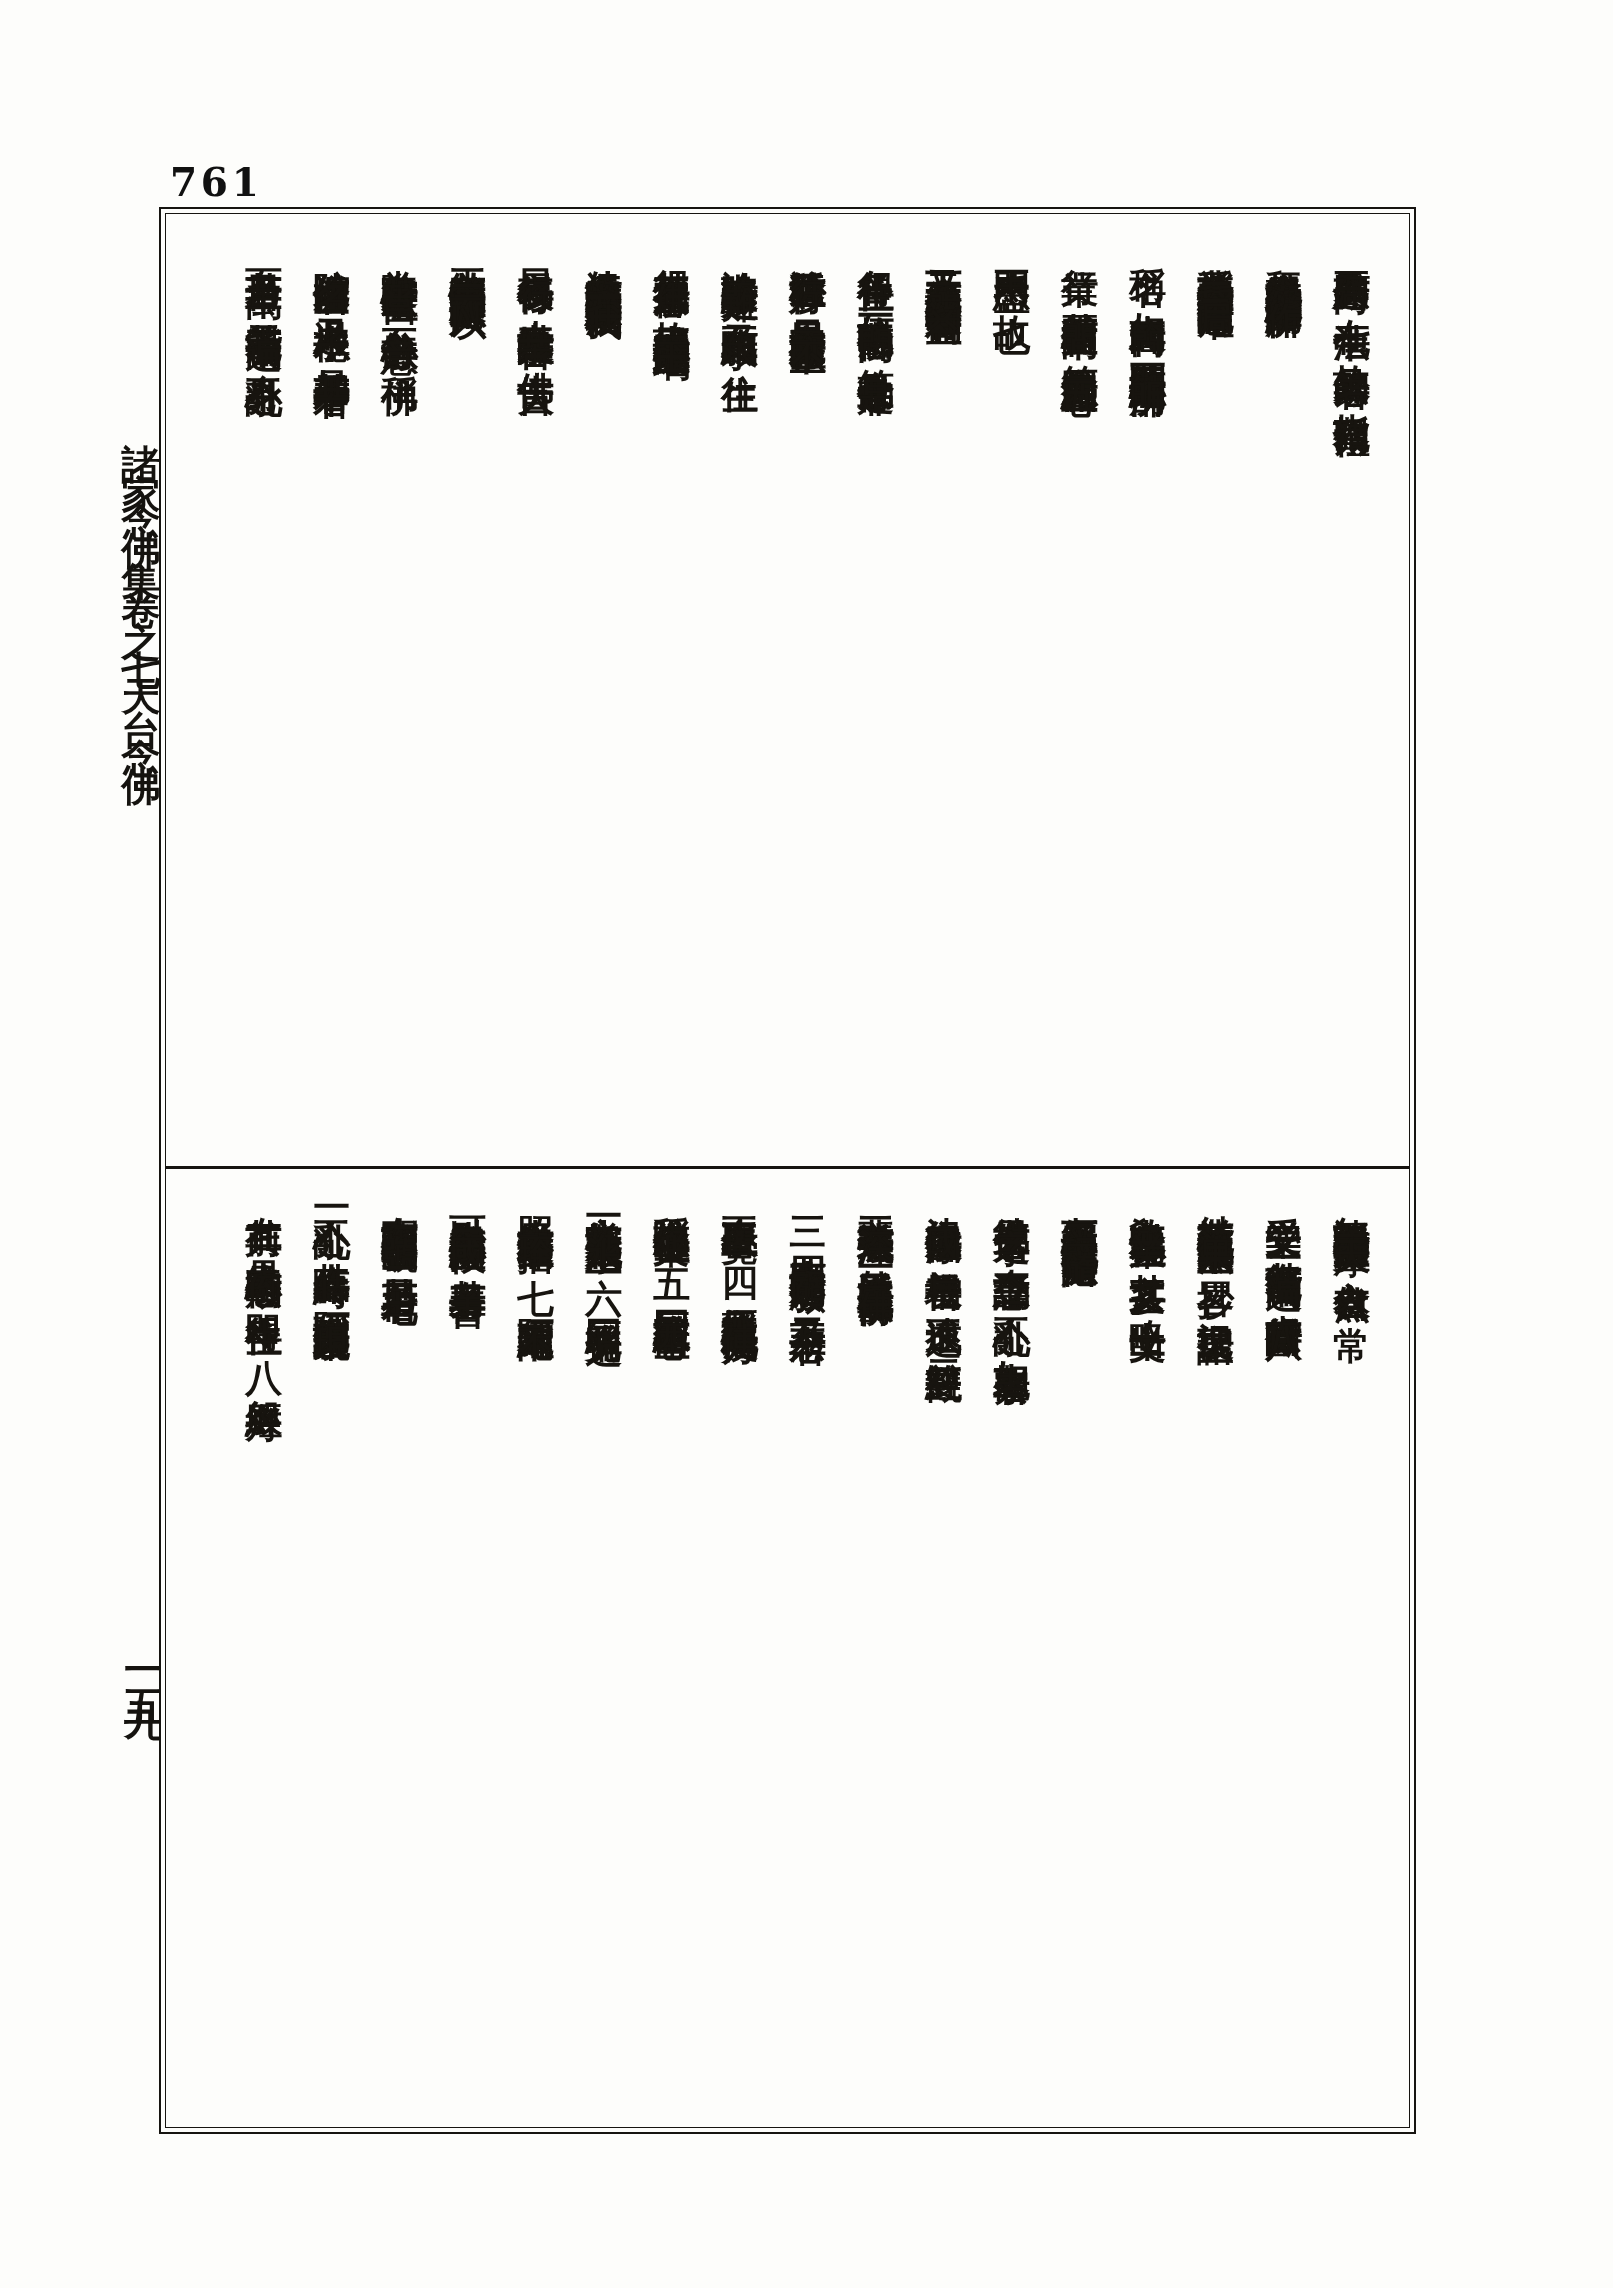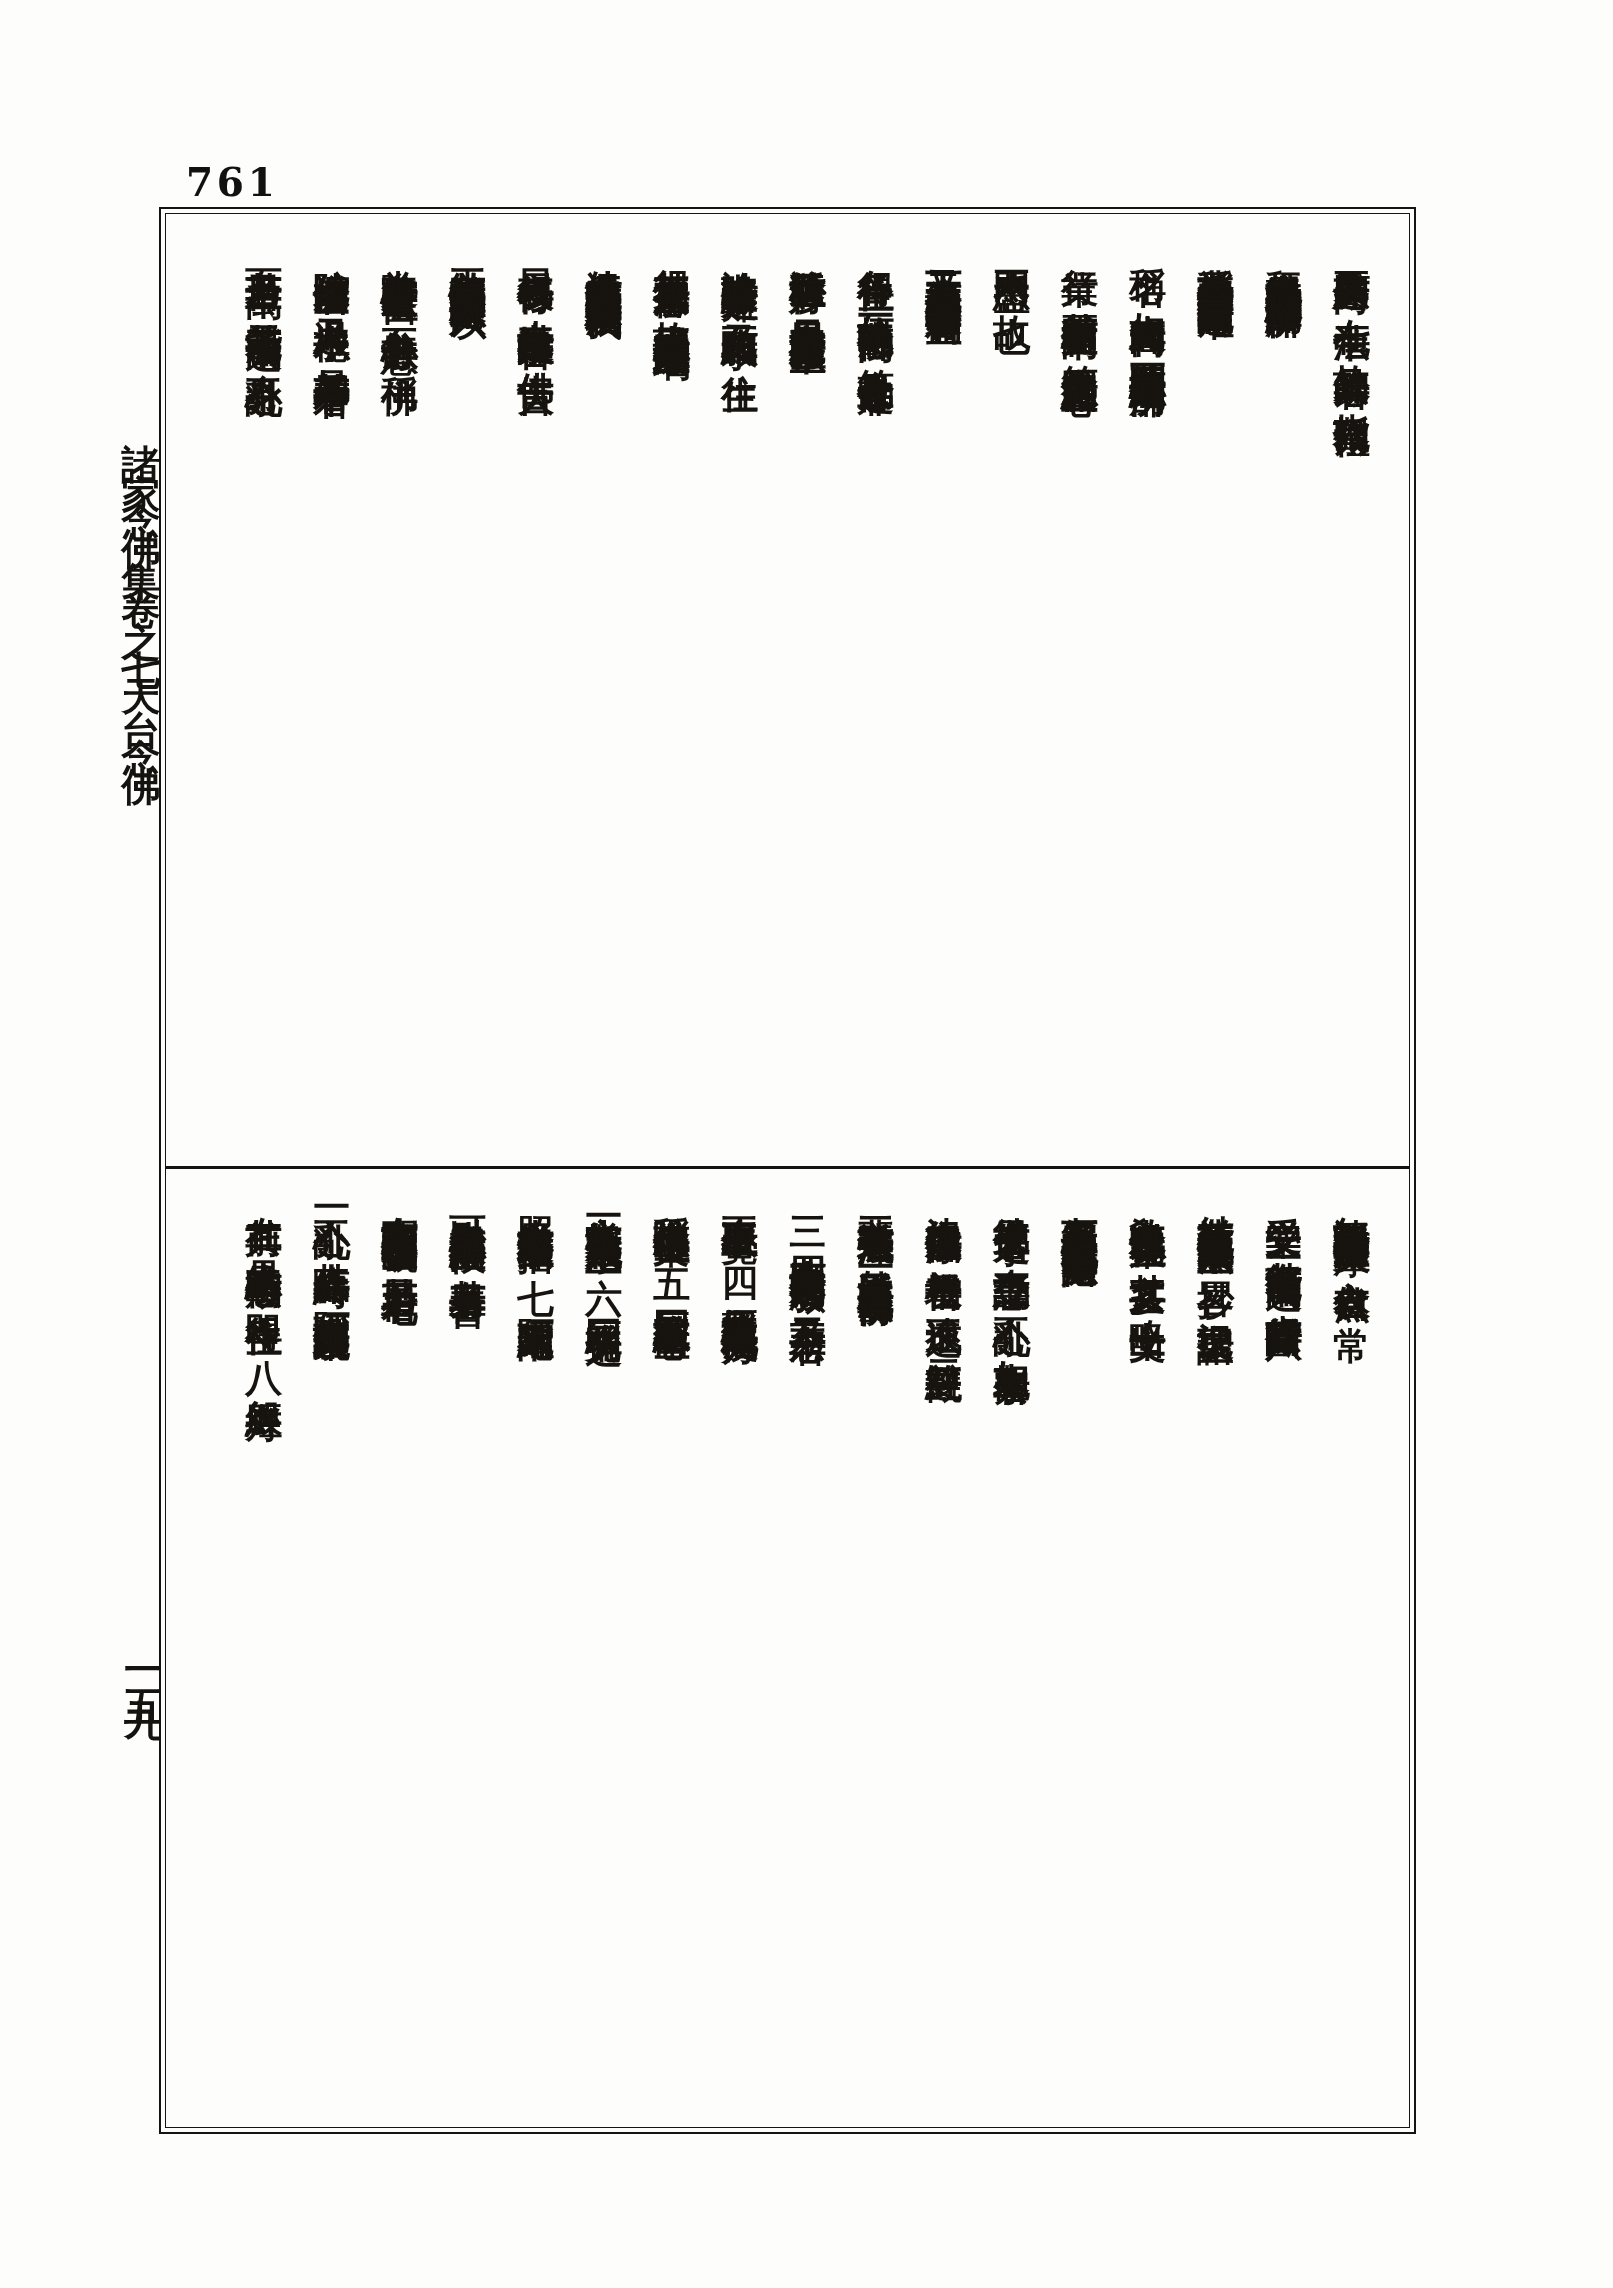--- a/index.html
+++ b/index.html
@@ -3,21 +3,21 @@
 <meta charset="utf-8">
 <style>
   html,body{margin:0;padding:0;}
   body{
     width:1613px;height:2289px;position:relative;
     background:#fdfdfb;color:#141310;
     font-family:"Liberation Serif","DejaVu Serif",serif;
     overflow:hidden;
   }
   .page-num{
-    position:absolute;left:186px;top:159px;
+    position:absolute;left:170px;top:159px;
     font-family:"DejaVu Serif","Liberation Serif",serif;
     font-size:39px;font-weight:bold;letter-spacing:3.7px;color:#111;
   }
   .vert{
     writing-mode:vertical-rl;text-orientation:upright;
     color:#15130f;white-space:pre;
   }
   .margin-title{
     position:absolute;left:114px;top:412px;
     font-size:39px;letter-spacing:29.5px;font-weight:600;

